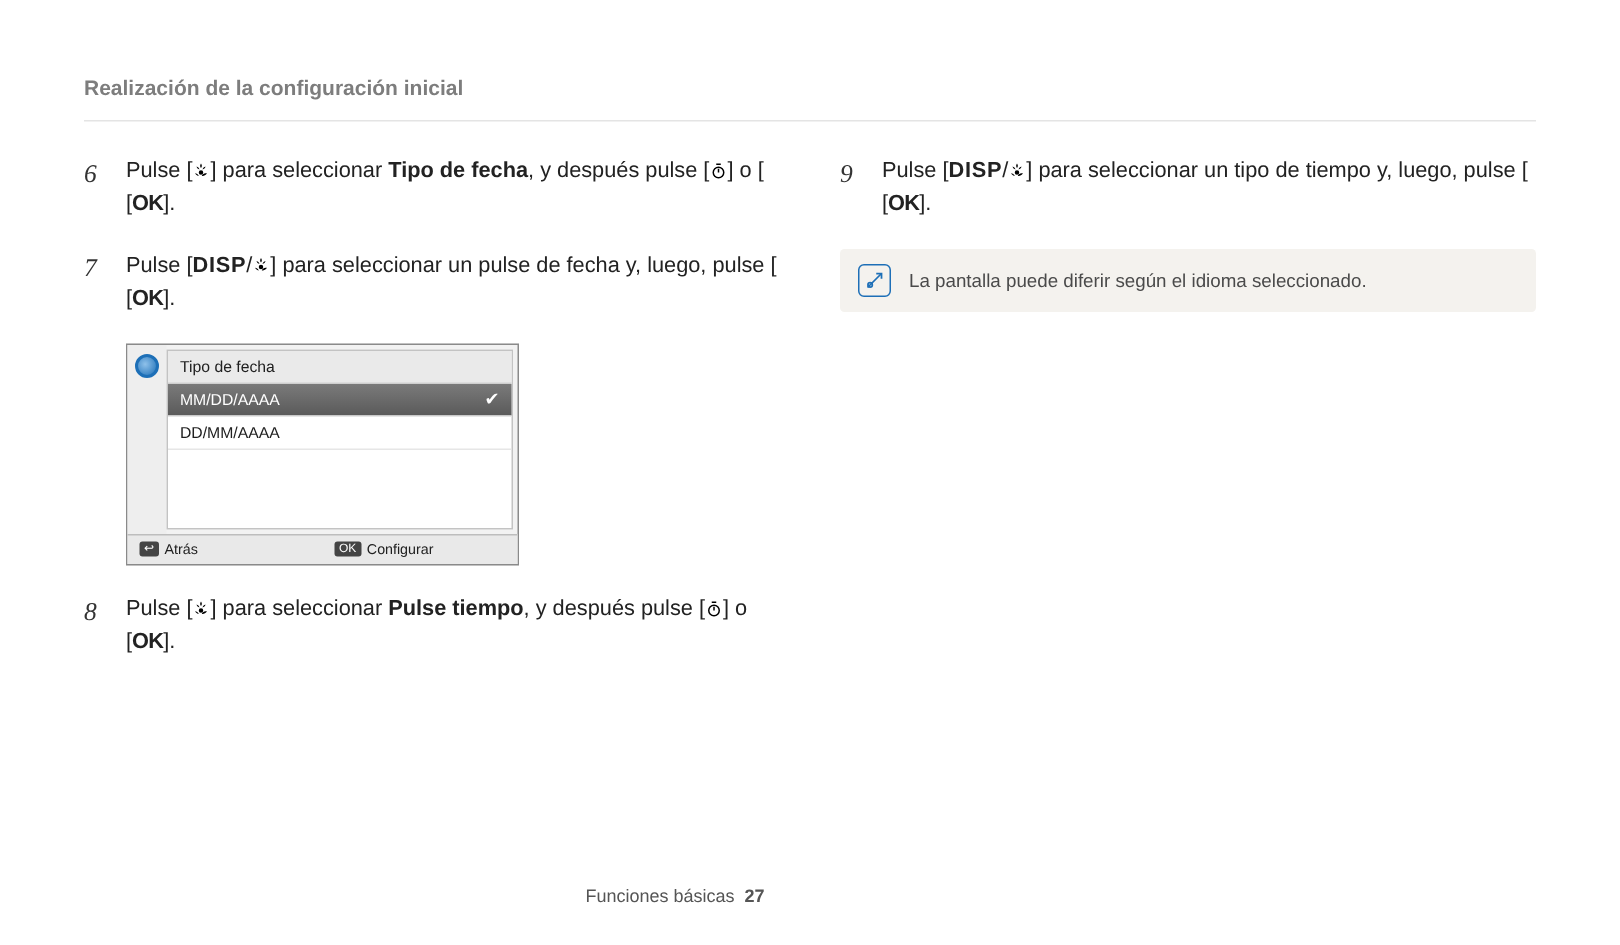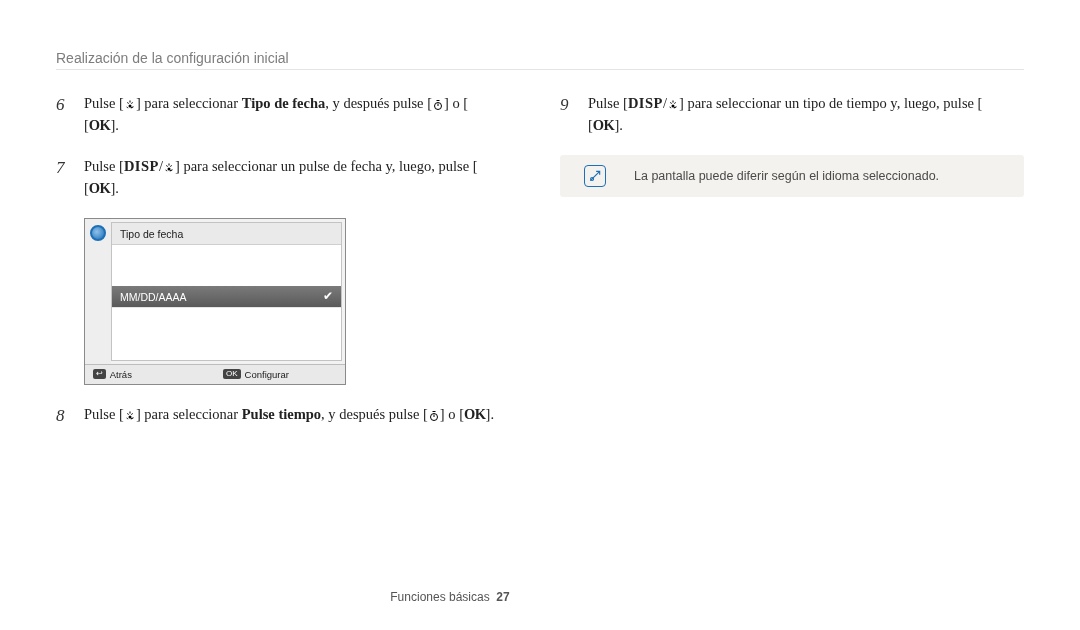--- a/index.html
+++ b/index.html
@@ -8,22 +8,23 @@
     height: 630px;
     background: #ffffff;
     font-family: "Segoe UI", "Helvetica Neue", Arial, sans-serif;
     color: #333;
     position: relative;
     padding: 50px 56px 0 56px;
   }
   .section-title {
     font-size: 14px;
     color: #7d7d7d;
-    padding-bottom: 3px;
+    padding-bottom: 14px;
     border-bottom: 1px solid #e4e4e4;
+    font-weight: bold;
   }
   .cols {
     display: flex;
     gap: 40px;
     margin-top: 22px;
   }
   .col {
     width: 472px;
   }
   .step {
@@ -34,21 +35,21 @@
     line-height: 1.55;
     color: #222;
   }
   .step-num {
     font-style: italic;
     font-family: Georgia, "Times New Roman", serif;
     font-size: 17px;
     min-width: 18px;
     color: #333;
   }
-  .step-body { flex: 1; font-family: Liberation Serif, serif; }
+  .step-body { flex: 1; }
   .ok {
     font-weight: 700;
     letter-spacing: -0.5px;
   }
   .disp {
     font-weight: 700;
     letter-spacing: 0.5px;
   }
   .bold { font-weight: 700; }
   .icon {
@@ -101,21 +102,20 @@
     line-height: 12px;
   }
   .menu-row.header {
     background: #eaeaea;
     border-bottom: 1px solid #cfcfcf;
   }
   .menu-row.selected {
     background: linear-gradient(#7a7a7a,#5a5a5a);
     color: #fff;
     position: relative;
-    margin-top: 41px;
   }
   .menu-row.selected .check {
     position: absolute;
     right: 8px;
     top: 4px;
     font-size: 12px;
   }
   .menu-row.blank {
     height: 52px;
     border-bottom: none;
@@ -141,24 +141,24 @@
     padding: 1px 3px;
     display: inline-flex;
     align-items: center;
     justify-content: center;
     line-height: 1;
   }
   
   .note {
     display: flex;
     align-items: center;
-    gap: 28px;
+    gap: 12px;
     background: #f4f2ee;
     border-radius: 3px;
-    padding: 10px 24px;
+    padding: 10px 12px;
     margin-top: 10px;
     font-size: 12.5px;
     color: #4a4a4a;
   }
   .note-icon {
     width: 22px;
     height: 22px;
     border: 1.5px solid #1d6fb7;
     border-radius: 4px;
     display: flex;
@@ -213,20 +213,21 @@
       <div class="menu-top">
         <div class="menu-iconcol">
           <div class="lens"></div>
         </div>
         <div class="menu-list">
           <div class="menu-row header">Tipo de fecha</div>
           <div class="menu-row selected">
             <span>MM/DD/AAAA</span>
             <span class="check">✔</span>
           </div>
+          <div class="menu-row">DD/MM/AAAA</div>
           <div class="menu-row blank"></div>
         </div>
       </div>
       <div class="menu-footer">
         <div class="fbtn">
           <span class="key">↩</span>
           <span>Atrás</span>
         </div>
         <div class="fbtn">
           <span class="key">OK</span>

